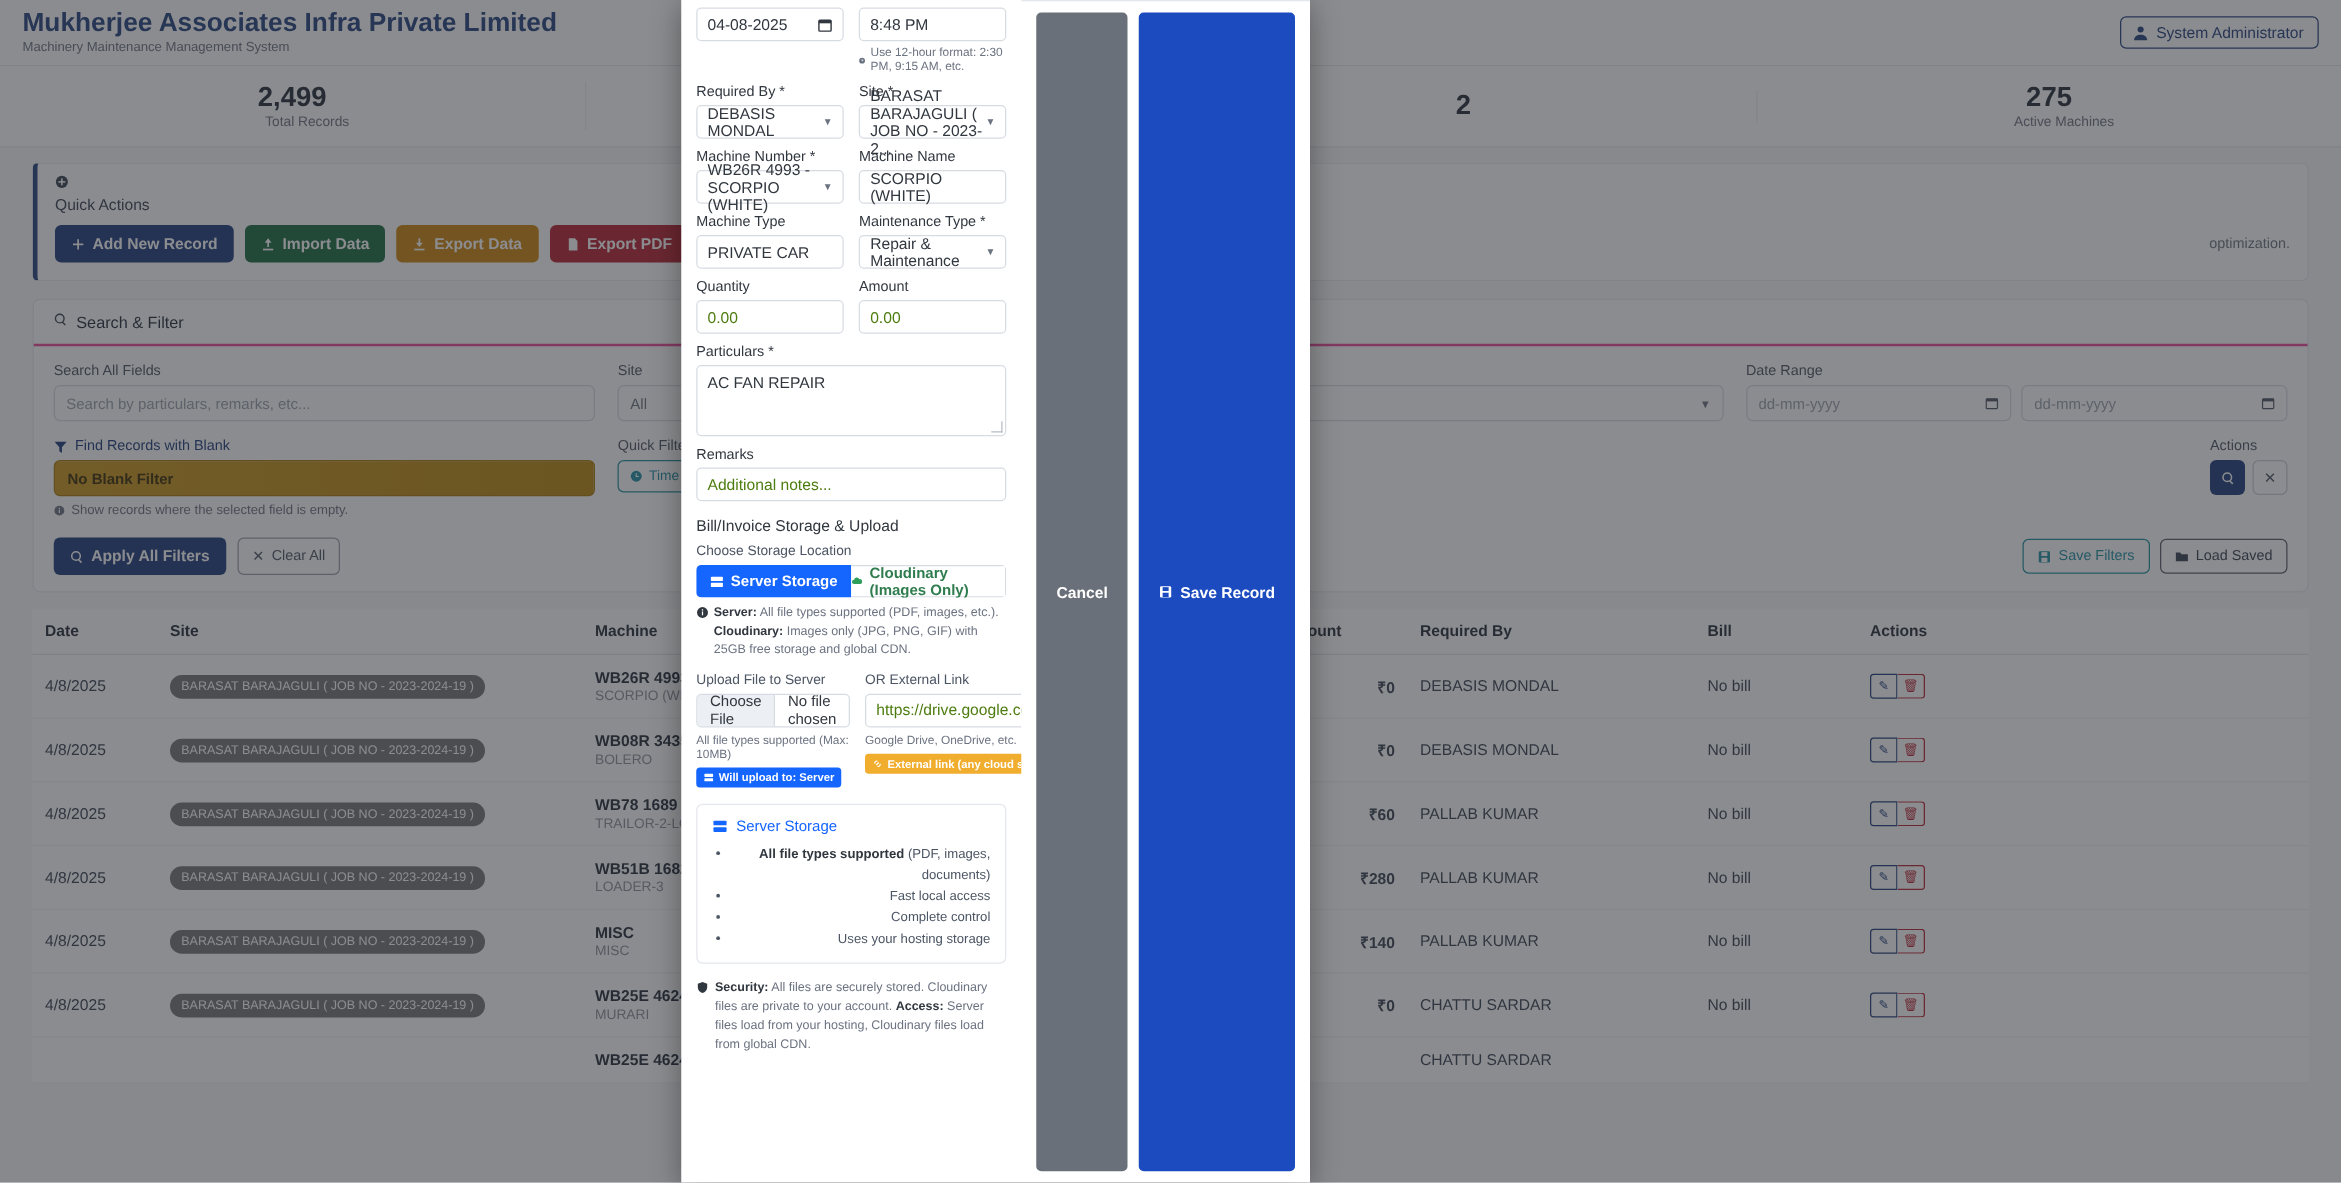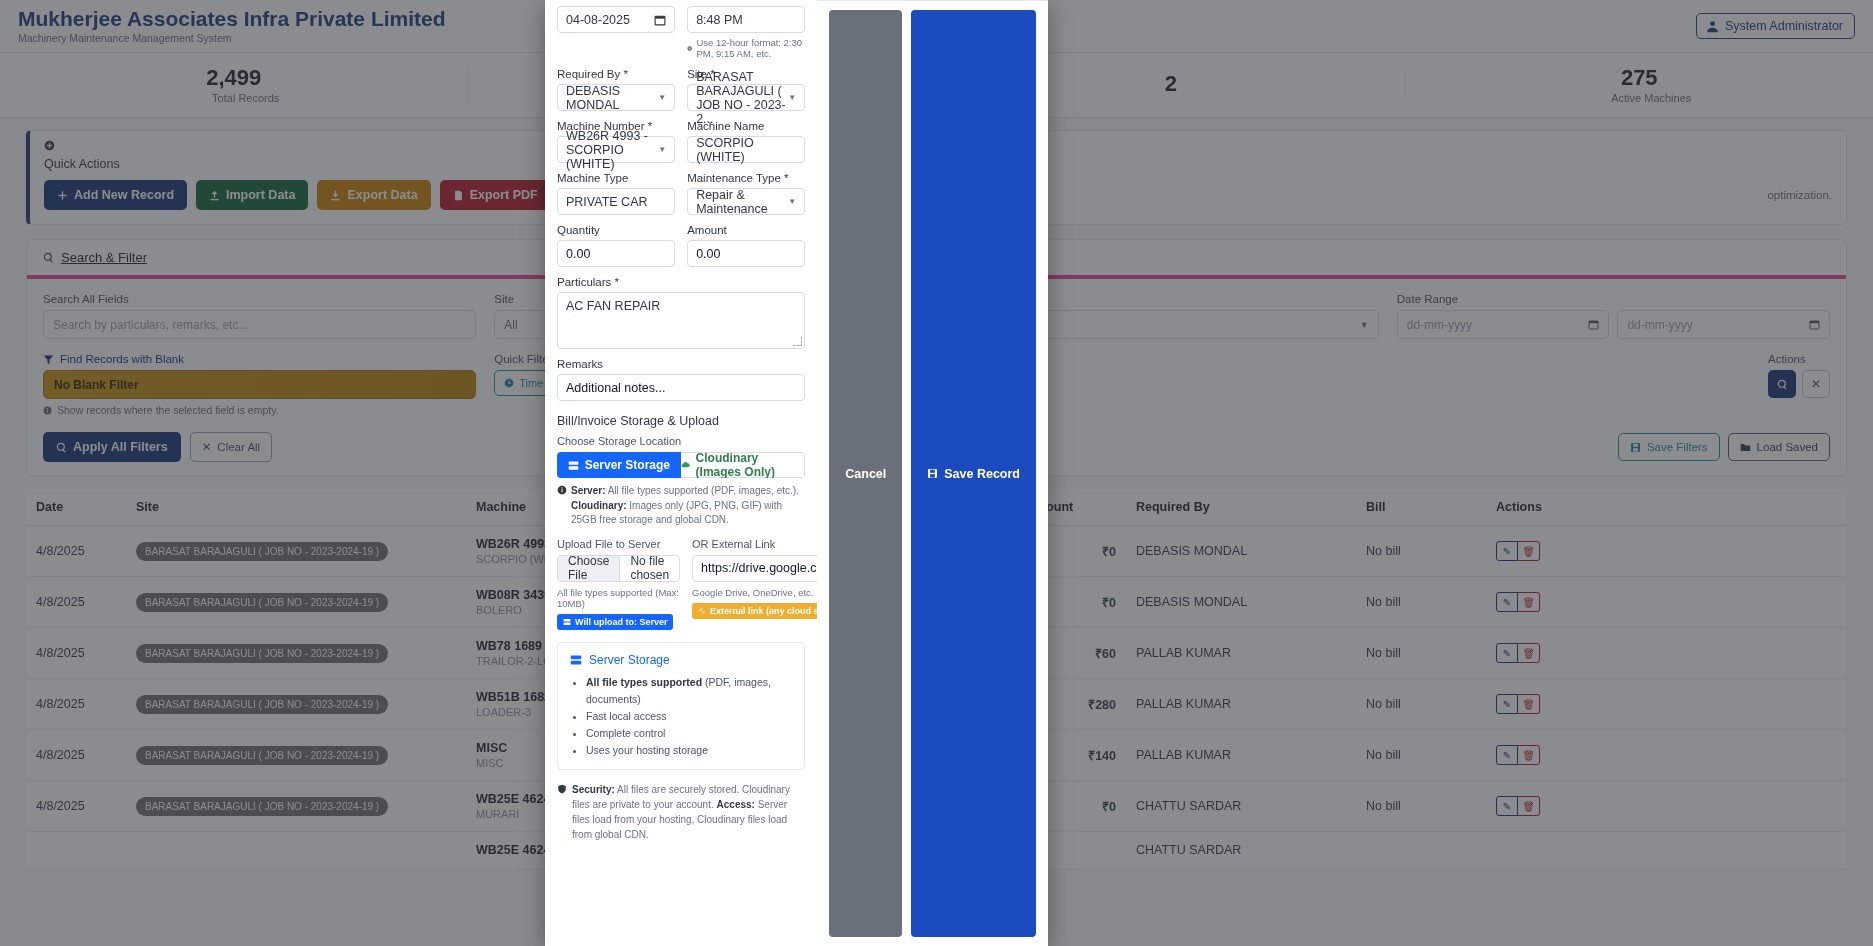--- a/index.html
+++ b/index.html
@@ -52,22 +52,22 @@
   .btn svg { width: 12px; height: 12px; fill: currentColor; }
   .b-navy { background: #1b3a7a; } .b-green { background: #17683f; }
   .b-orange { background: #cc8309; } .b-red { background: #b52130; }
   .b-teal { background: #1e8fa3; }
   .qa-note { font-size: 11.5px; color: #6b7280; }
 
   
   .sf-wrap { padding: 14px 26px 0 26px; }
   .sf-card { background: #fff; border: 1px solid #e6e9ee; border-radius: 6px; }
   .sf-head {
-    padding: 10px 16px; border-bottom: 4px solid #ec4899;
-    font-size: 13px; color: #1f2937; display: flex; align-items: center; gap: 7px; text-decoration: underline;
+    padding: 10px 16px; border-bottom: 2px solid #ec4899;
+    font-size: 13px; color: #1f2937; display: flex; gap: 7px;
   }
   .sf-body { padding: 14px 16px 13px 16px; }
   .grid4 { display: grid; grid-template-columns: 1fr 1fr 1fr 1fr; gap: 18px; }
   .fld-lbl { font-size: 11.5px; color: #4b5563; margin-bottom: 5px; }
   .inp {
     width: 100%; height: 29px; border: 1px solid #d7dce3; border-radius: 5px;
     font-size: 12px; color: #6b7280; padding: 0 9px; background: #fff;
     display: flex; align-items: center; justify-content: space-between;
   }
   .inp.ph { color: #9aa2ae; }
@@ -135,21 +135,21 @@
     display: flex; flex-direction: row; overflow: hidden;
   }
   .modal-body { flex: 1; padding: 6px 12px 0 12px; overflow: hidden; }
   .m-row { display: grid; grid-template-columns: 1fr 1fr; gap: 12px; }
   .m-lbl { font-size: 11.5px; color: #31373f; margin: 9px 0 4px 0; }
   .m-inp {
     width: 100%; height: 27px; border: 1px solid #d7dce3; border-radius: 4px;
     font-size: 12.5px; color: #31373f; padding: 0 8px; background: #fff;
     display: flex; align-items: center; justify-content: space-between;
   }
-  .m-inp.ph { color: #0f172a; }
+  .m-inp.ph { color: #4d7c0f; }
   .m-inp .tri { font-size: 8px; color: #6b7280; }
   .m-hint { font-size: 9.5px; color: #6b7280; margin-top: 4px; display: flex; align-items: center; gap: 4px; }
   .m-area {
     width: 100%; height: 57px; border: 1px solid #d7dce3; border-radius: 4px;
     font-size: 12.5px; color: #31373f; padding: 6px 8px; position: relative; background: #fff;
   }
   .m-area::after {
     content:""; position:absolute; right:2px; bottom:2px; width:8px; height:8px;
     border-right: 1px solid #b5bcc6; border-bottom: 1px solid #b5bcc6;
   }
@@ -167,21 +167,21 @@
   .file-row { display: flex; width: 100%; height: 27px; border: 1px solid #d7dce3; border-radius: 4px; overflow: hidden; background: #fff; }
   .file-btn { background: #eceff3; border-right: 1px solid #d7dce3; font-size: 12px; color: #31373f; padding: 0 10px; display: flex; align-items: center; }
   .file-txt { font-size: 12px; color: #31373f; padding: 0 10px; display: flex; align-items: center; }
   .tiny { font-size: 9.5px; color: #6b7280; margin-top: 5px; }
   .tag { display: inline-flex; align-items: center; gap: 4px; border-radius: 3px; font-size: 9px; font-weight: bold; padding: 3px 6px; margin-top: 5px; }
   .tag-blue { background: #1565ff; color: #fff; }
   .tag-amber { background: #f0ad2e; color: #fff; }
   .panel { border: 1px solid #e4e7ec; border-radius: 5px; padding: 10px 12px; margin-top: 12px; background: #fff; }
   .panel-h { font-size: 12px; color: #1565ff; display: flex; align-items: center; gap: 7px; margin-bottom: 7px; }
   .panel ul { margin-left: 16px; }
-  .panel li { font-size: 10.5px; color: #4b5563; line-height: 1.62; }
+  .panel li { font-size: 10.5px; color: #4b5563; line-height: 1.62; text-align: right; }
   .panel li b { color: #31373f; }
   .sec-note { font-size: 10px; color: #6b7280; line-height: 1.5; margin-top: 12px; display: flex; gap: 5px; }
   .sec-note b { color: #31373f; }
   .modal-foot {
     border-top: 1px solid #e4e7ec; padding: 9px 12px; display: flex; justify-content: flex-start; gap: 9px;
   }
   .mb { border: none; border-radius: 4px; font-size: 12.5px; font-weight: bold; color: #fff; padding: 8px 16px; display: inline-flex; align-items: center; gap: 6px; }
   .mb-cancel { background: #6a7079; }
   .mb-save { background: #1b4bbf; }
   svg.i { width: 11px; height: 11px; fill: currentColor; vertical-align: middle; }

